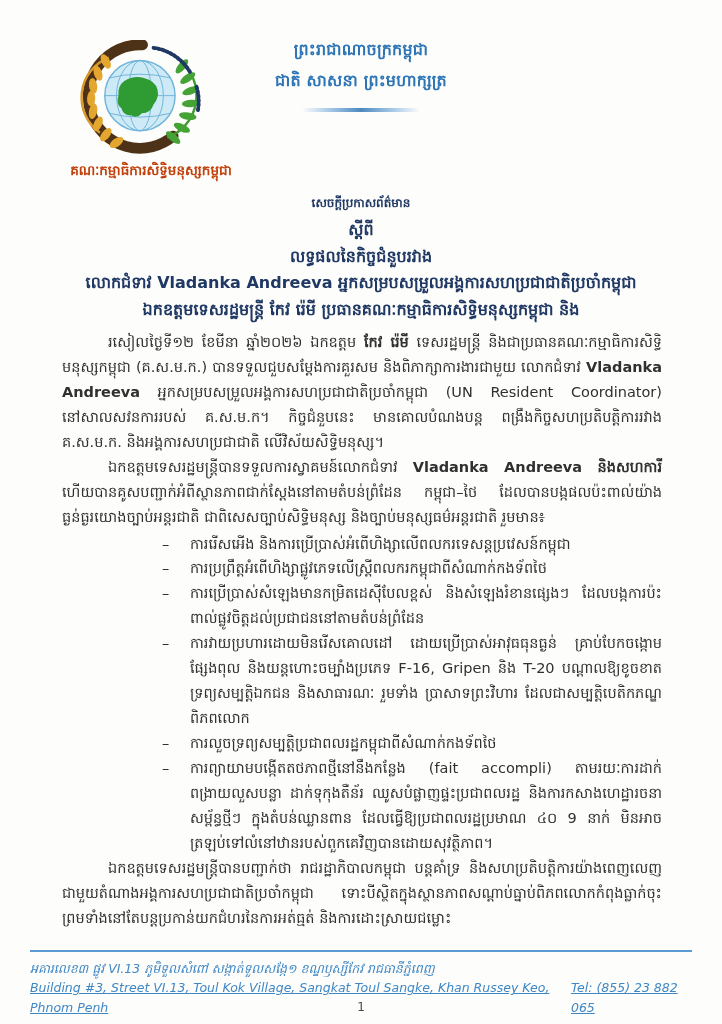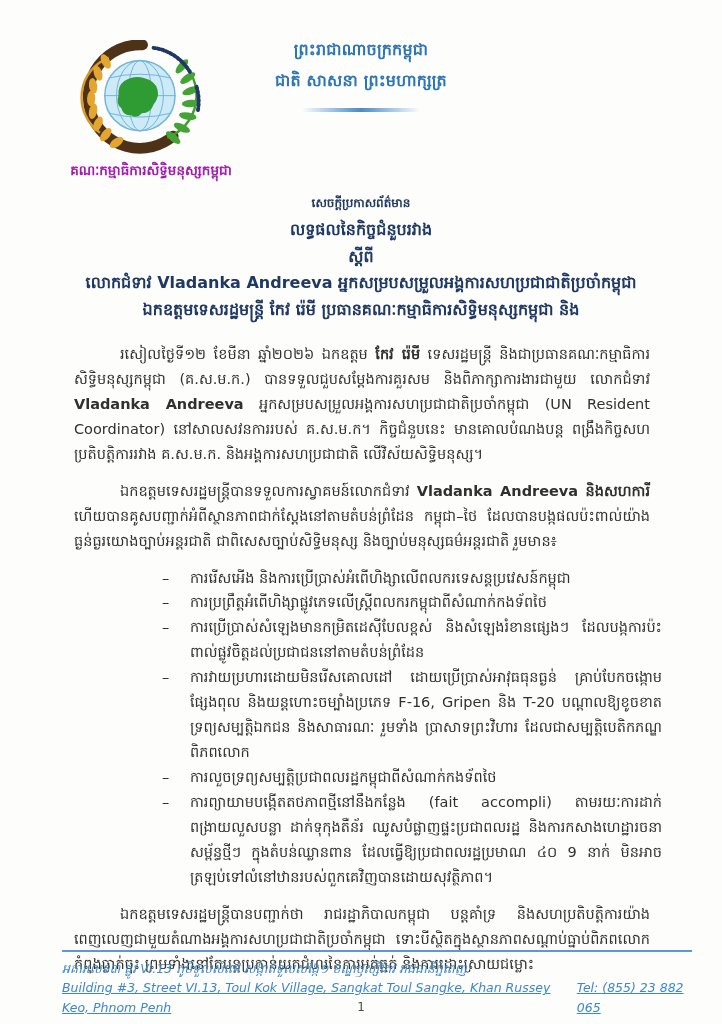--- a/index.html
+++ b/index.html
@@ -31,21 +31,21 @@
     background:linear-gradient(90deg, rgba(46,117,182,0) 0%, #9dc3e6 22%, #2e75b6 50%, #9dc3e6 78%, rgba(46,117,182,0) 100%);
     border-radius:2px;
     opacity:.85;
   }
 
   
   .logo-wrap { position:absolute; left:54px; top:40px; width:190px; }
   .logo-caption {
     position:absolute; left:34px; top:160px; width:234px;
     text-align:center;
-    color:#a21caf;
+    color:#c2410c;
     font-weight:bold;
     font-size:13.5px;
     line-height:1.5;
   }
 
   
   .title-block {
     position:absolute; top:190px; left:40px; right:40px;
     text-align:center;
     color:#1f3864;
@@ -55,37 +55,36 @@
   .title-line  { font-size:16px; line-height:26.5px; }
 
   
   .content {
     position:absolute; top:330px; left:62px; right:60px;
     color:#303030;
     font-size:14.5px;
     line-height:1.72;
     text-align:justify;
   }
-  .para { text-indent:46px; margin:12px; }
+  .para { text-indent:46px; margin:0; }
   .b { font-weight:bold; }
 
   ul.dash-list { list-style:none; margin:2px 0 0 100px; padding:0; }
   ul.dash-list li { position:relative; padding-left:28px; }
   ul.dash-list .dash { position:absolute; left:0; top:0; }
 
   
   .footer {
     position:absolute; top:950px; left:30px; right:30px;
     border-top:2px solid #5b9bd5;
     padding-top:7px;
     color:#3f87c5;
     font-style:italic;
     font-size:12.5px;
     line-height:1.55;
-    margin-left:32px;
   }
   .footer-row2 { display:flex; justify-content:space-between;text-decoration:underline; }
   .page-num {
     position:absolute; top:1000px; left:0; right:0;
     text-align:center;
     color:#4a4a4a;
     font-size:12px;
   }
 </style>
 </head>
@@ -139,22 +138,22 @@
       </g>
 
       <path d="M 102 8 A 52 52 0 0 1 140 34" fill="none" stroke="#1f3864" stroke-width="4" stroke-dasharray="2 2.4" stroke-linecap="round"></path>
       <path d="M 146 48 A 52 52 0 0 1 147 74" fill="none" stroke="#1f3864" stroke-width="4" stroke-dasharray="2 2.4" stroke-linecap="round"></path>
     </svg>
   </div>
   <div class="logo-caption">គណៈកម្មាធិការសិទ្ធិមនុស្សកម្ពុជា</div>
 
   <div class="title-block">
     <div class="title-line1">សេចក្តីប្រកាសព័ត៌មាន</div>
+    <div class="title-line">ស្តីពី</div>
     <div class="title-line">លទ្ធផលនៃកិច្ចជំនួបរវាង</div>
-    <div class="title-line">ស្តីពី</div>
     <div class="title-line">លោកជំទាវ Vladanka Andreeva អ្នកសម្របសម្រួលអង្គការសហប្រជាជាតិប្រចាំកម្ពុជា</div>
     <div class="title-line">ឯកឧត្តមទេសរដ្ឋមន្ត្រី កែវ រ៉េមី ប្រធានគណៈកម្មាធិការសិទ្ធិមនុស្សកម្ពុជា និង</div>
   </div>
 
   <div class="content">
     <p class="para"><span>រសៀលថ្ងៃទី១២ ខែមីនា ឆ្នាំ២០២៦ ឯកឧត្តម </span><span class="b">កែវ រ៉េមី</span><span> ទេសរដ្ឋមន្ត្រី និងជាប្រធានគណៈកម្មាធិការសិទ្ធិមនុស្សកម្ពុជា (គ.ស.ម.ក.) បានទទួលជួបសម្តែងការគួរសម និងពិភាក្សាការងារជាមួយ លោកជំទាវ </span><span class="b">Vladanka Andreeva</span><span> អ្នកសម្របសម្រួលអង្គការសហប្រជាជាតិប្រចាំកម្ពុជា (UN Resident Coordinator) នៅសាលសវនការរបស់ គ.ស.ម.ក។ កិច្ចជំនួបនេះ មានគោលបំណងបន្ត ពង្រឹងកិច្ចសហប្រតិបត្តិការរវាង គ.ស.ម.ក. និងអង្គការសហប្រជាជាតិ លើវិស័យសិទ្ធិមនុស្ស។</span></p>
 
     <p class="para"><span>ឯកឧត្តមទេសរដ្ឋមន្ត្រីបានទទួលការស្វាគមន៍លោកជំទាវ </span><span class="b">Vladanka Andreeva និងសហការី</span><span> ហើយបានគូសបញ្ជាក់អំពីស្ថានភាពជាក់ស្តែងនៅតាមតំបន់ព្រំដែន កម្ពុជា–ថៃ ដែលបានបង្កផលប៉ះពាល់យ៉ាងធ្ងន់ធ្ងរយោងច្បាប់អន្តរជាតិ ជាពិសេសច្បាប់សិទ្ធិមនុស្ស និងច្បាប់មនុស្សធម៌អន្តរជាតិ រួមមាន៖</span></p>
 
     <ul class="dash-list">

